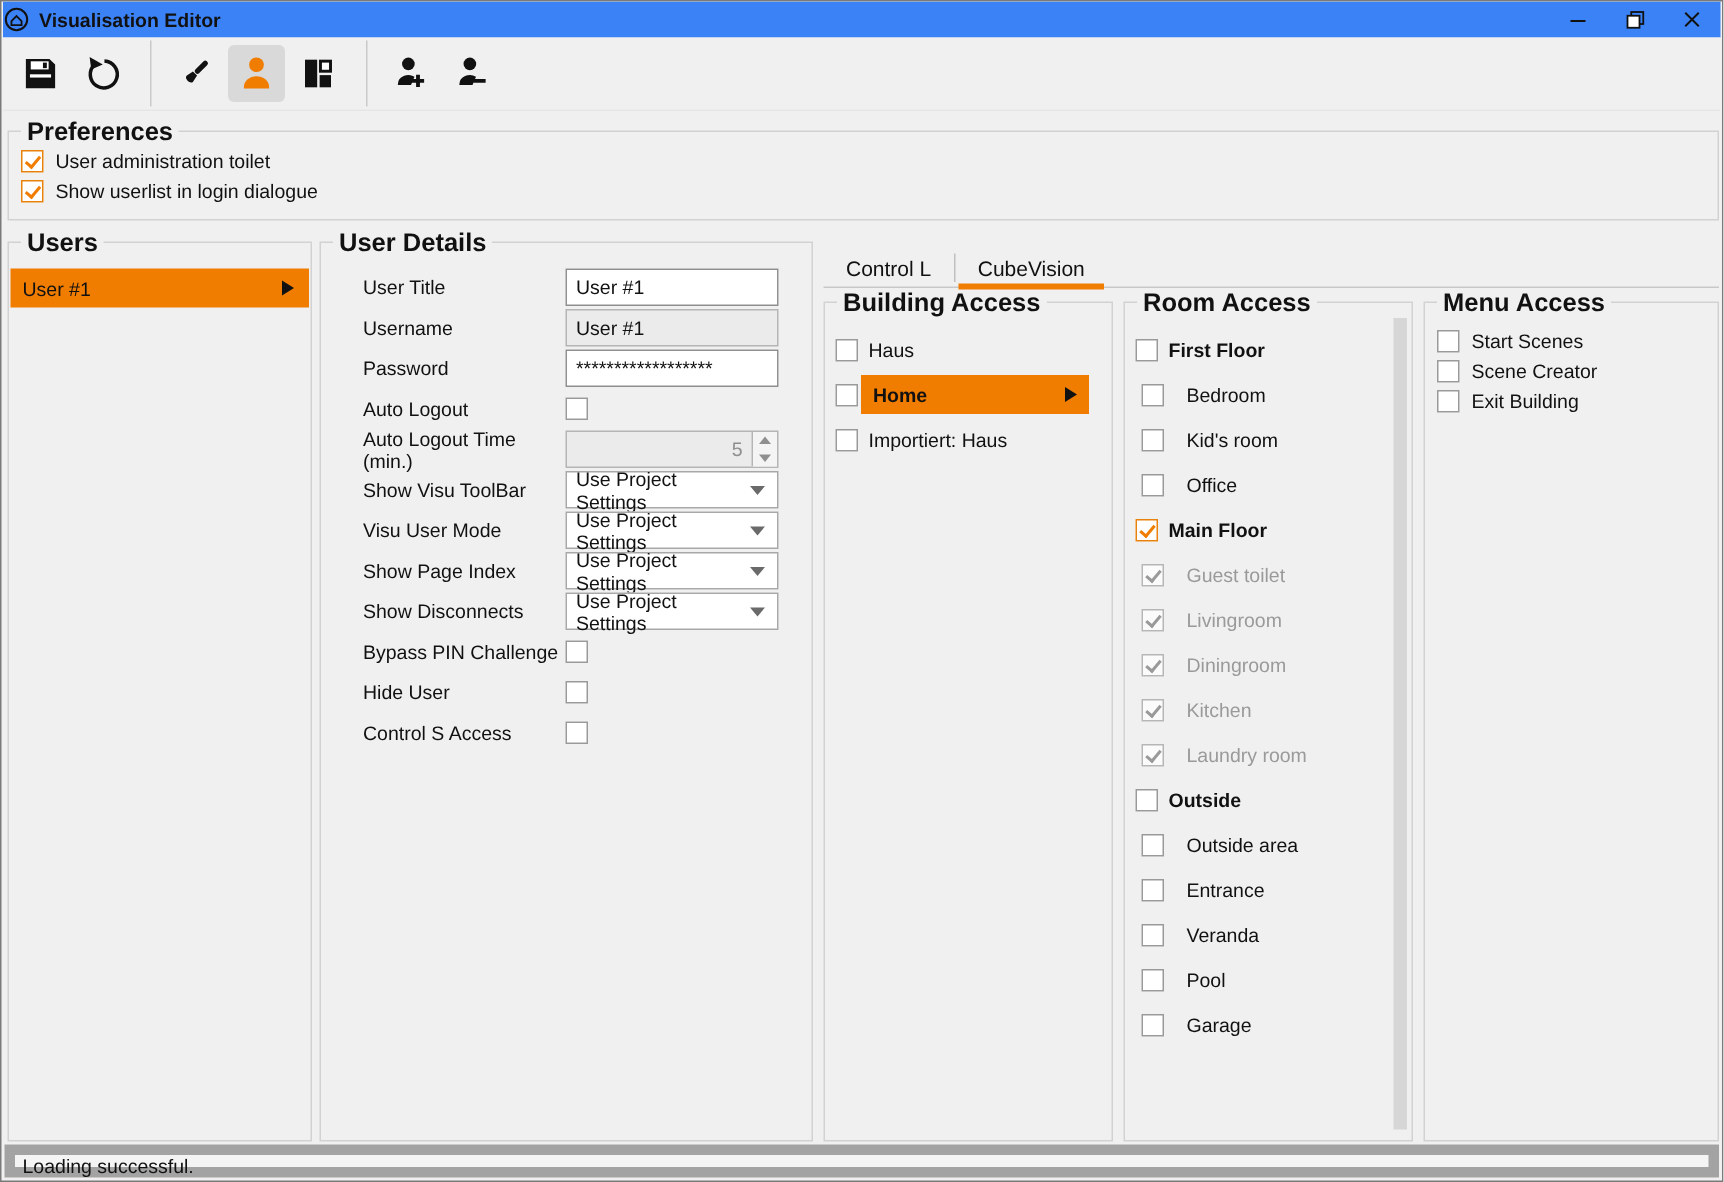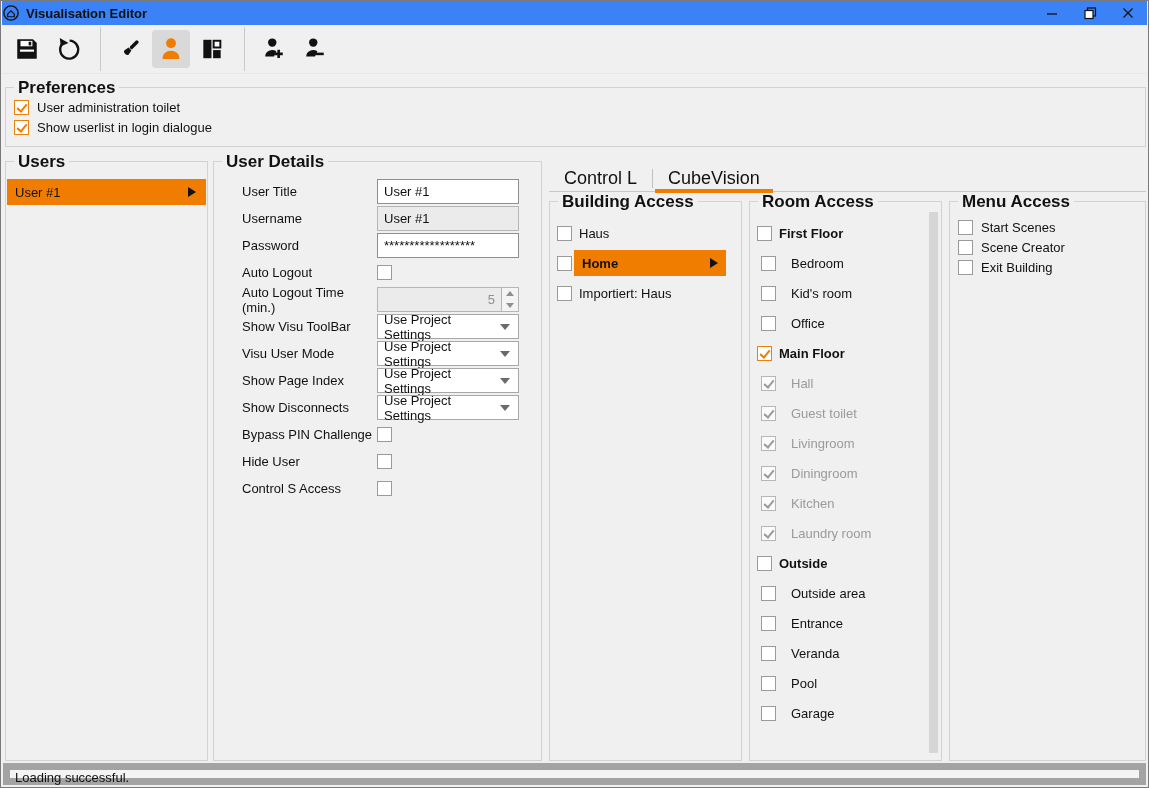--- a/index.html
+++ b/index.html
@@ -49,21 +49,21 @@
   .spin .val { flex:1; display:flex; align-items:center; justify-content:flex-end; padding-right:6px; color:#8f8f8f; }
   .spin .btns { width:17px; border-left:1px solid #b5b5b5; background:#f4f4f4; display:flex; flex-direction:column; }
   .spin .btns span { flex:1; display:flex; align-items:center; justify-content:center; }
   .arr-up { width:0; height:0; border-left:4px solid transparent; border-right:4px solid transparent; border-bottom:5px solid #8f8f8f; }
   .arr-dn { width:0; height:0; border-left:4px solid transparent; border-right:4px solid transparent; border-top:5px solid #8f8f8f; }
   .select { width:142px; height:25px; border:1px solid #a8a8a8; background:#fff; display:flex; align-items:center; justify-content:space-between; padding:0 8px 0 6px; }
   .select .sel-arr { width:0; height:0; border-left:5px solid transparent; border-right:5px solid transparent; border-top:6px solid #6a6a6a; }
 
   
   .tabbar { position:absolute; left:548px; top:165px; width:597px; height:26px; border-bottom:1px solid #c8c8c8; display:flex; align-items:stretch; }
-  .tab { padding:0 15px; display:flex; align-items:center; position:relative; font-size:18px; }
+  .tab { padding:0 15px; display:flex; align-items:center; position:relative; font-size:14px; }
   .tab.active::after { content:""; position:absolute; left:2px; right:2px; bottom:-2px; height:4px; background:#f07d00; }
   .tab-sep { width:1px; background:#c0c0c0; margin:3px 0; }
 
   
   .acc-body { position:absolute; inset:0; padding-top:16px; }
   .acc-row { display:flex; align-items:center; height:30px; padding-left:7px; }
   .acc-row .lbl { margin-left:7px; }
   .acc-row.sel-row { padding-right:15px; }
   .sel-band { flex:1; margin-left:2px; margin-right:0; height:26px; background:#f07d00; display:flex; align-items:center; justify-content:space-between; padding:0 8px; font-weight:700; }
   .ra-row.lvl1 { padding-left:11px; }
@@ -346,24 +346,20 @@
       <div class="acc-row ra-row lvl1">
         <span class="cb"></span>
         <span class="lbl">Office</span>
       </div>
       <div class="acc-row ra-row lvl0">
         <span class="cb checked"></span>
         <span class="lbl bold">Main Floor</span>
       </div>
       <div class="acc-row ra-row lvl1">
         <span class="cb checked disabled"></span>
-        <span class="lbl dis">Hall</span>
-      </div>
-      <div class="acc-row ra-row lvl1">
-        <span class="cb checked disabled"></span>
         <span class="lbl dis">Guest toilet</span>
       </div>
       <div class="acc-row ra-row lvl1">
         <span class="cb checked disabled"></span>
         <span class="lbl dis">Livingroom</span>
       </div>
       <div class="acc-row ra-row lvl1">
         <span class="cb checked disabled"></span>
         <span class="lbl dis">Diningroom</span>
       </div>

